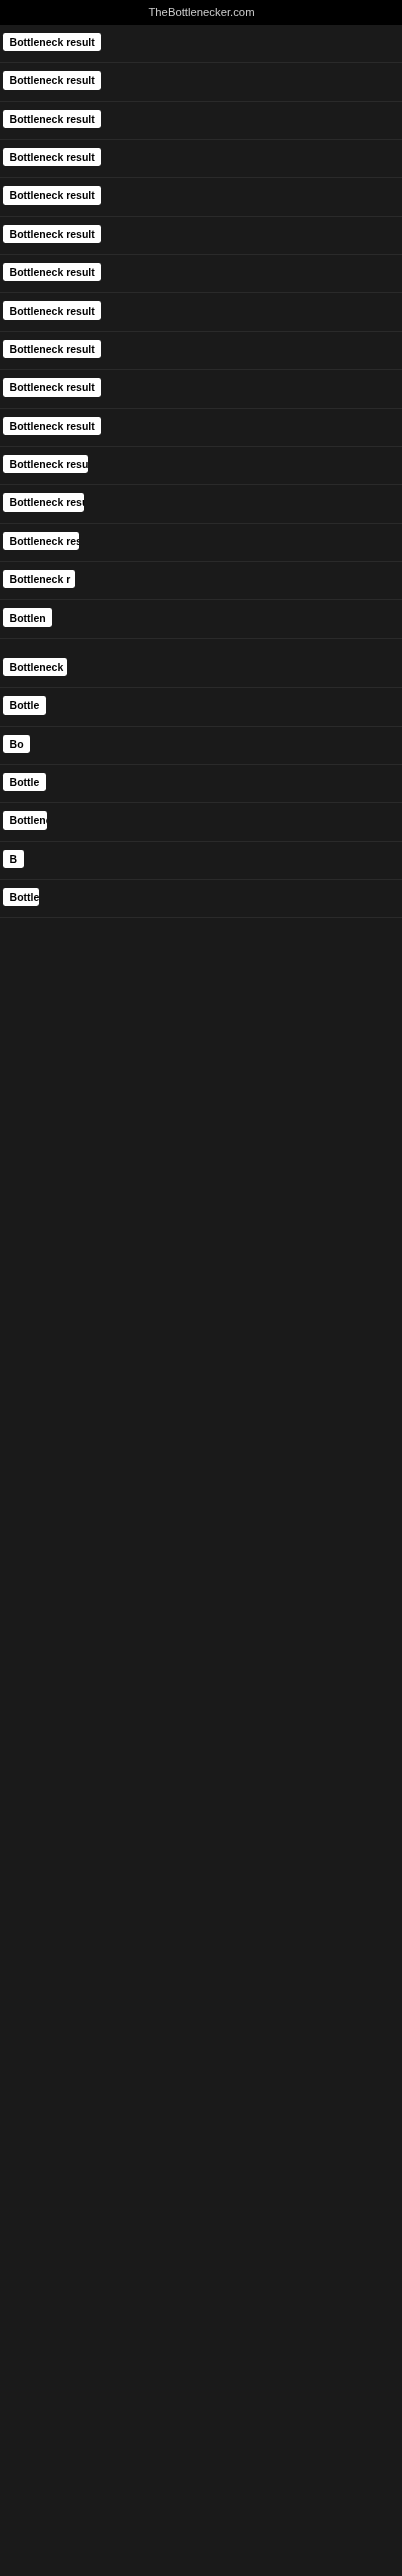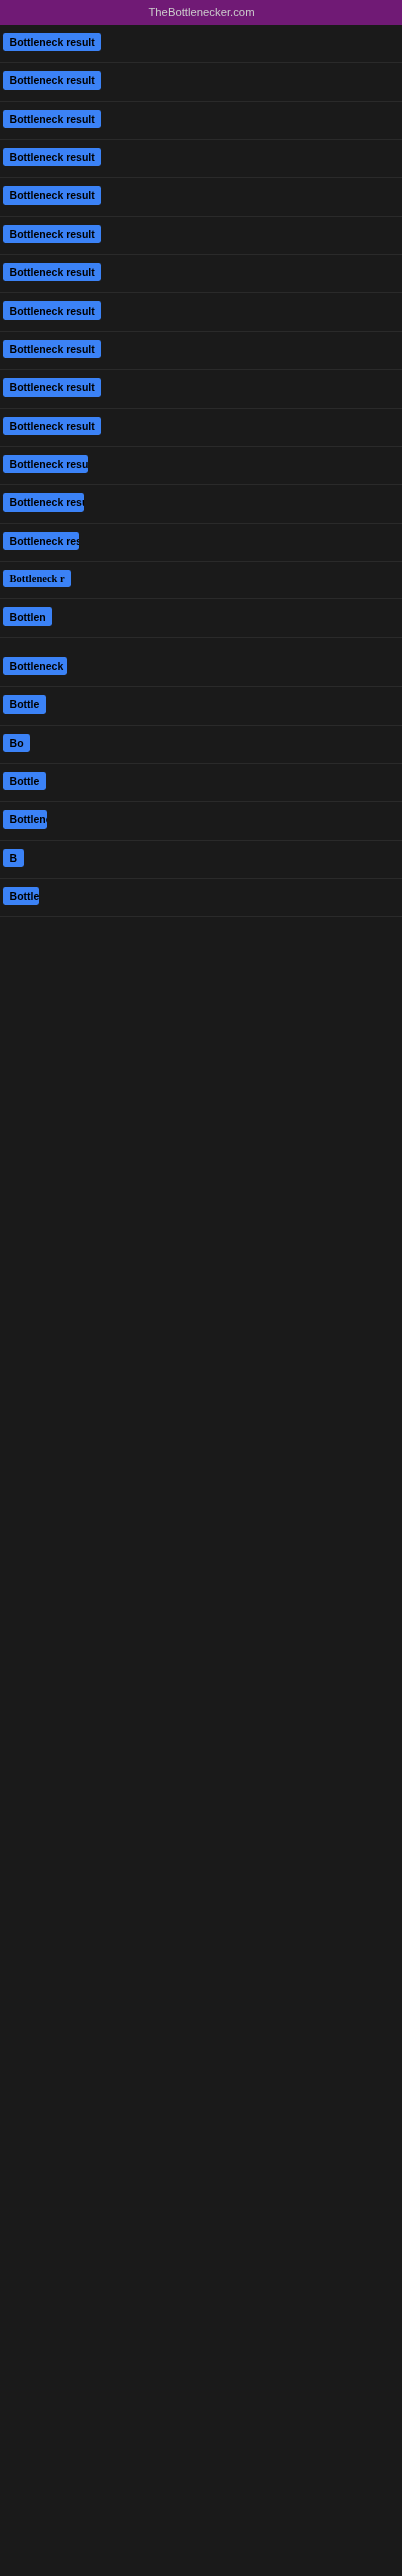--- a/index.html
+++ b/index.html
@@ -14,26 +14,26 @@
       background-color: #1a1a1a;
       font-family: Arial, sans-serif;
       position: relative;
     }
 
     .site-title {
       text-align: center;
       color: #cccccc;
       font-size: 11.3px;
       padding: 6.4px 0;
-      background-color: #701a75;
+      background-color: #000000;
     }
 
     .bottleneck-badge {
       display: inline-block;
-      background-color: #3b82f6;
+      background-color: #ffffff;
       color: #000000;
       font-size: 10.5px;
       font-weight: bold;
       padding: 3.2px 6.4px;
       border-radius: 2.4px;
       white-space: nowrap;
       overflow: hidden;
     }
 
     .result-row {
@@ -56,21 +56,21 @@
     <div class="result-row"><span class="bottleneck-badge">Bottleneck result</span></div>
     <div class="result-row"><span class="bottleneck-badge">Bottleneck result</span></div>
     <div class="result-row"><span class="bottleneck-badge">Bottleneck result</span></div>
     <div class="result-row"><span class="bottleneck-badge">Bottleneck result</span></div>
     <div class="result-row"><span class="bottleneck-badge">Bottleneck result</span></div>
     <div class="result-row"><span class="bottleneck-badge">Bottleneck result</span></div>
     <div class="result-row"><span class="bottleneck-badge">Bottleneck result</span></div>
     <div class="result-row"><span class="bottleneck-badge" style="max-width: 85px;">Bottleneck resu</span></div>
     <div class="result-row"><span class="bottleneck-badge" style="max-width: 81px;">Bottleneck result</span></div>
     <div class="result-row"><span class="bottleneck-badge" style="max-width: 76px;">Bottleneck resul</span></div>
-    <div class="result-row"><span class="bottleneck-badge" style="max-width: 72px; font-family: Liberation Serif, serif;">Bottleneck r</span></div>
+    <div class="result-row"><span class="bottleneck-badge" style="max-width: 72px;">Bottleneck r</span></div>
     <div class="result-row"><span class="bottleneck-badge" style="max-width: 68px;">Bottlen</span></div>
     <div class="result-row"><span class="bottleneck-badge" style="max-width: 64px; margin-top: 11px;">Bottleneck</span></div>
     <div class="result-row"><span class="bottleneck-badge" style="max-width: 60px;">Bottle</span></div>
     <div class="result-row"><span class="bottleneck-badge" style="max-width: 56px; text-align: center;">Bo</span></div>
     <div class="result-row"><span class="bottleneck-badge" style="max-width: 52px;">Bottle</span></div>
     <div class="result-row"><span class="bottleneck-badge" style="max-width: 44px;">Bottlene</span></div>
     <div class="result-row"><span class="bottleneck-badge" style="max-width: 40px;">B</span></div>
     <div class="result-row"><span class="bottleneck-badge" style="max-width: 36px;">Bottle</span></div>
   </div>
 

